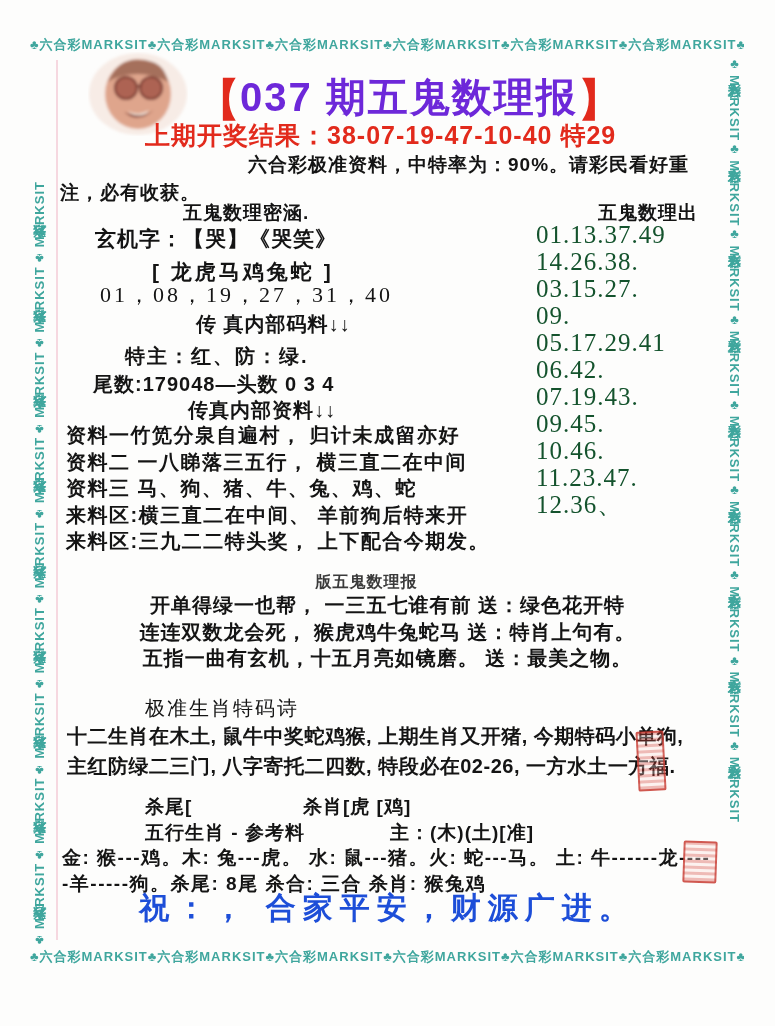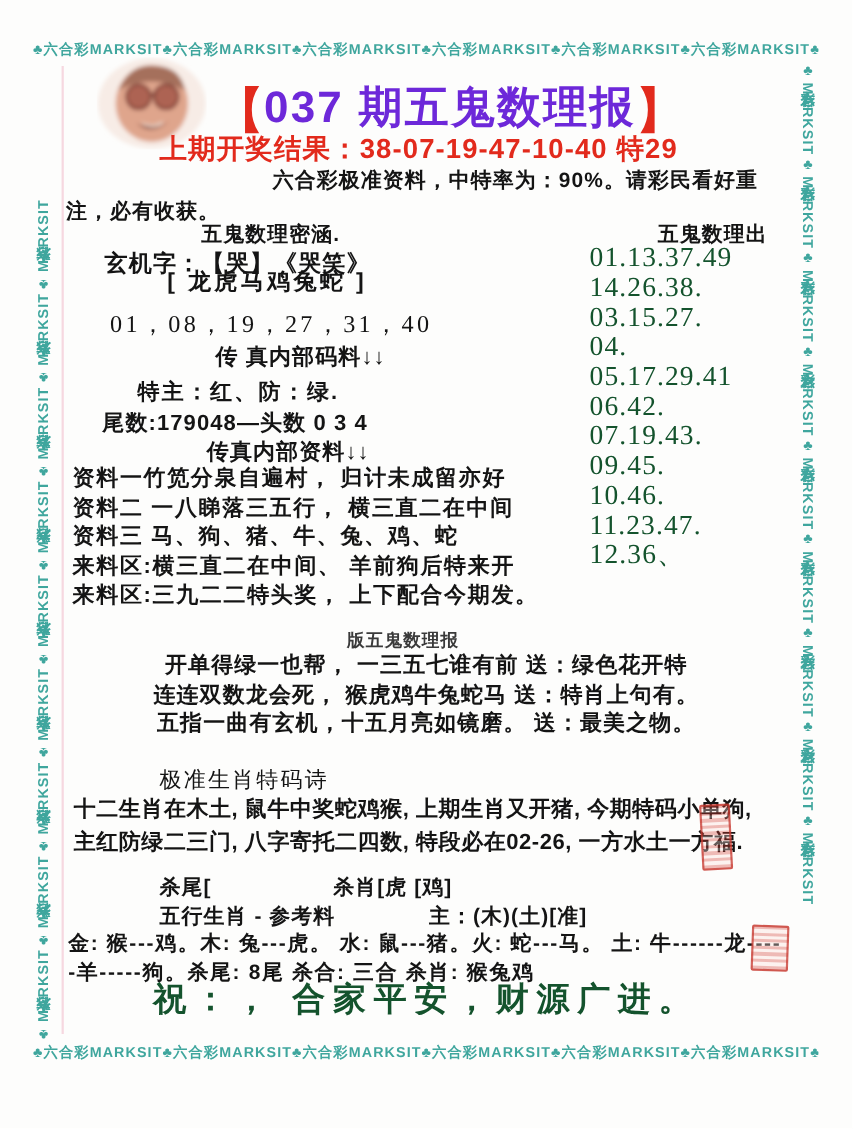--- a/index.html
+++ b/index.html
@@ -26,21 +26,21 @@
   .title-row{position:absolute;left:196px;top:70px;white-space:nowrap;font-weight:bold;}
   .title-bracket{font-size:44px;color:#e22a1c;vertical-align:-4px;}
   .title-text{font-size:40px;color:#6d28d9;letter-spacing:2px;}
   .lastdraw{position:absolute;left:145px;top:119px;font-size:25px;font-weight:bold;color:#e22a1c;letter-spacing:1px;}
   .intro{position:absolute;left:60px;top:151px;width:662px;margin:0;
     font-size:19px;font-weight:bold;line-height:1.45;text-indent:188px;letter-spacing:1px;}
   
   .lc{position:absolute;font-weight:bold;white-space:nowrap;}
   .lc-heading{left:183px;top:200px;font-size:19px;letter-spacing:1px;}
   .lc-mystery{left:95px;top:225px;font-size:21px;letter-spacing:1px;}
-  .lc-bracket{left:152px;top:242px;font-size:21px;letter-spacing:3px;text-align:right;}
+  .lc-bracket{left:152px;top:258px;font-size:21px;letter-spacing:3px;text-align:right;}
   .lc-numbers{left:100px;top:280px;font-size:22px;font-weight:normal;
     font-family:"Liberation Serif","DejaVu Serif",serif;letter-spacing:3px;}
   .lc-faxcode{left:196px;top:311px;font-size:20px;letter-spacing:1px;}
   .lc-special{left:125px;top:343px;font-size:20px;letter-spacing:2px;}
   .lc-tail{left:93px;top:371px;font-size:20px;letter-spacing:1px;}
   .lc-faxinfo{left:188px;top:397px;font-size:20px;letter-spacing:1px;}
   .lc-infolines{left:66px;top:422px;font-size:20px;letter-spacing:1.5px;line-height:26.5px;font-weight:bold;}
   
   .rc-heading{position:absolute;left:598px;top:200px;font-size:19px;font-weight:bold;letter-spacing:1px;}
   .rc-rows{position:absolute;left:536px;top:221px;
@@ -58,21 +58,21 @@
   
   .ks{position:absolute;font-size:19px;font-weight:bold;white-space:nowrap;letter-spacing:1px;}
   .ks-l1a{left:145px;top:794px;}
   .ks-l1b{left:303px;top:794px;}
   .ks-l2a{left:145px;top:820px;}
   .ks-l2b{left:390px;top:820px;}
   .ks-l3{left:62px;top:845px;letter-spacing:1.5px;}
   .ks-l4{left:62px;top:871px;letter-spacing:1.5px;}
   
   .blessing{position:absolute;left:0;top:888px;width:775px;text-align:center;
-    font-size:30px;font-weight:bold;color:#14532d;letter-spacing:7px;}
+    font-size:30px;font-weight:bold;color:#1d4ed8;letter-spacing:7px;}
   
   .seal{position:absolute;border:2px solid rgba(197,55,46,.75);
     background:repeating-linear-gradient(0deg,rgba(210,60,50,.35) 0 3px,rgba(250,220,215,.35) 3px 6px);
     transform:rotate(-3deg);border-radius:2px;}
   .seal-a{left:637px;top:731px;width:24px;height:56px;}
   .seal-b{left:683px;top:841px;width:30px;height:38px;transform:rotate(2deg);}
 </style>
 </head>
 <body>
 
@@ -124,21 +124,21 @@
     <div>资料三 马、狗、猪、牛、兔、鸡、蛇</div>
     <div>来料区:横三直二在中间、 羊前狗后特来开</div>
     <div>来料区:三九二二特头奖， 上下配合今期发。</div>
   </div>
 
   <div class="rc-heading">五鬼数理出</div>
   <div class="rc-rows">
     <div>01.13.37.49</div>
     <div>14.26.38.</div>
     <div>03.15.27.</div>
-    <div>04.</div>
+    <div>09.</div>
     <div>05.17.29.41</div>
     <div>06.42.</div>
     <div>07.19.43.</div>
     <div>09.45.</div>
     <div>10.46.</div>
     <div>11.23.47.</div>
     <div>12.36、</div>
   </div>
 
   <div class="mid-heading">版五鬼数理报</div>

